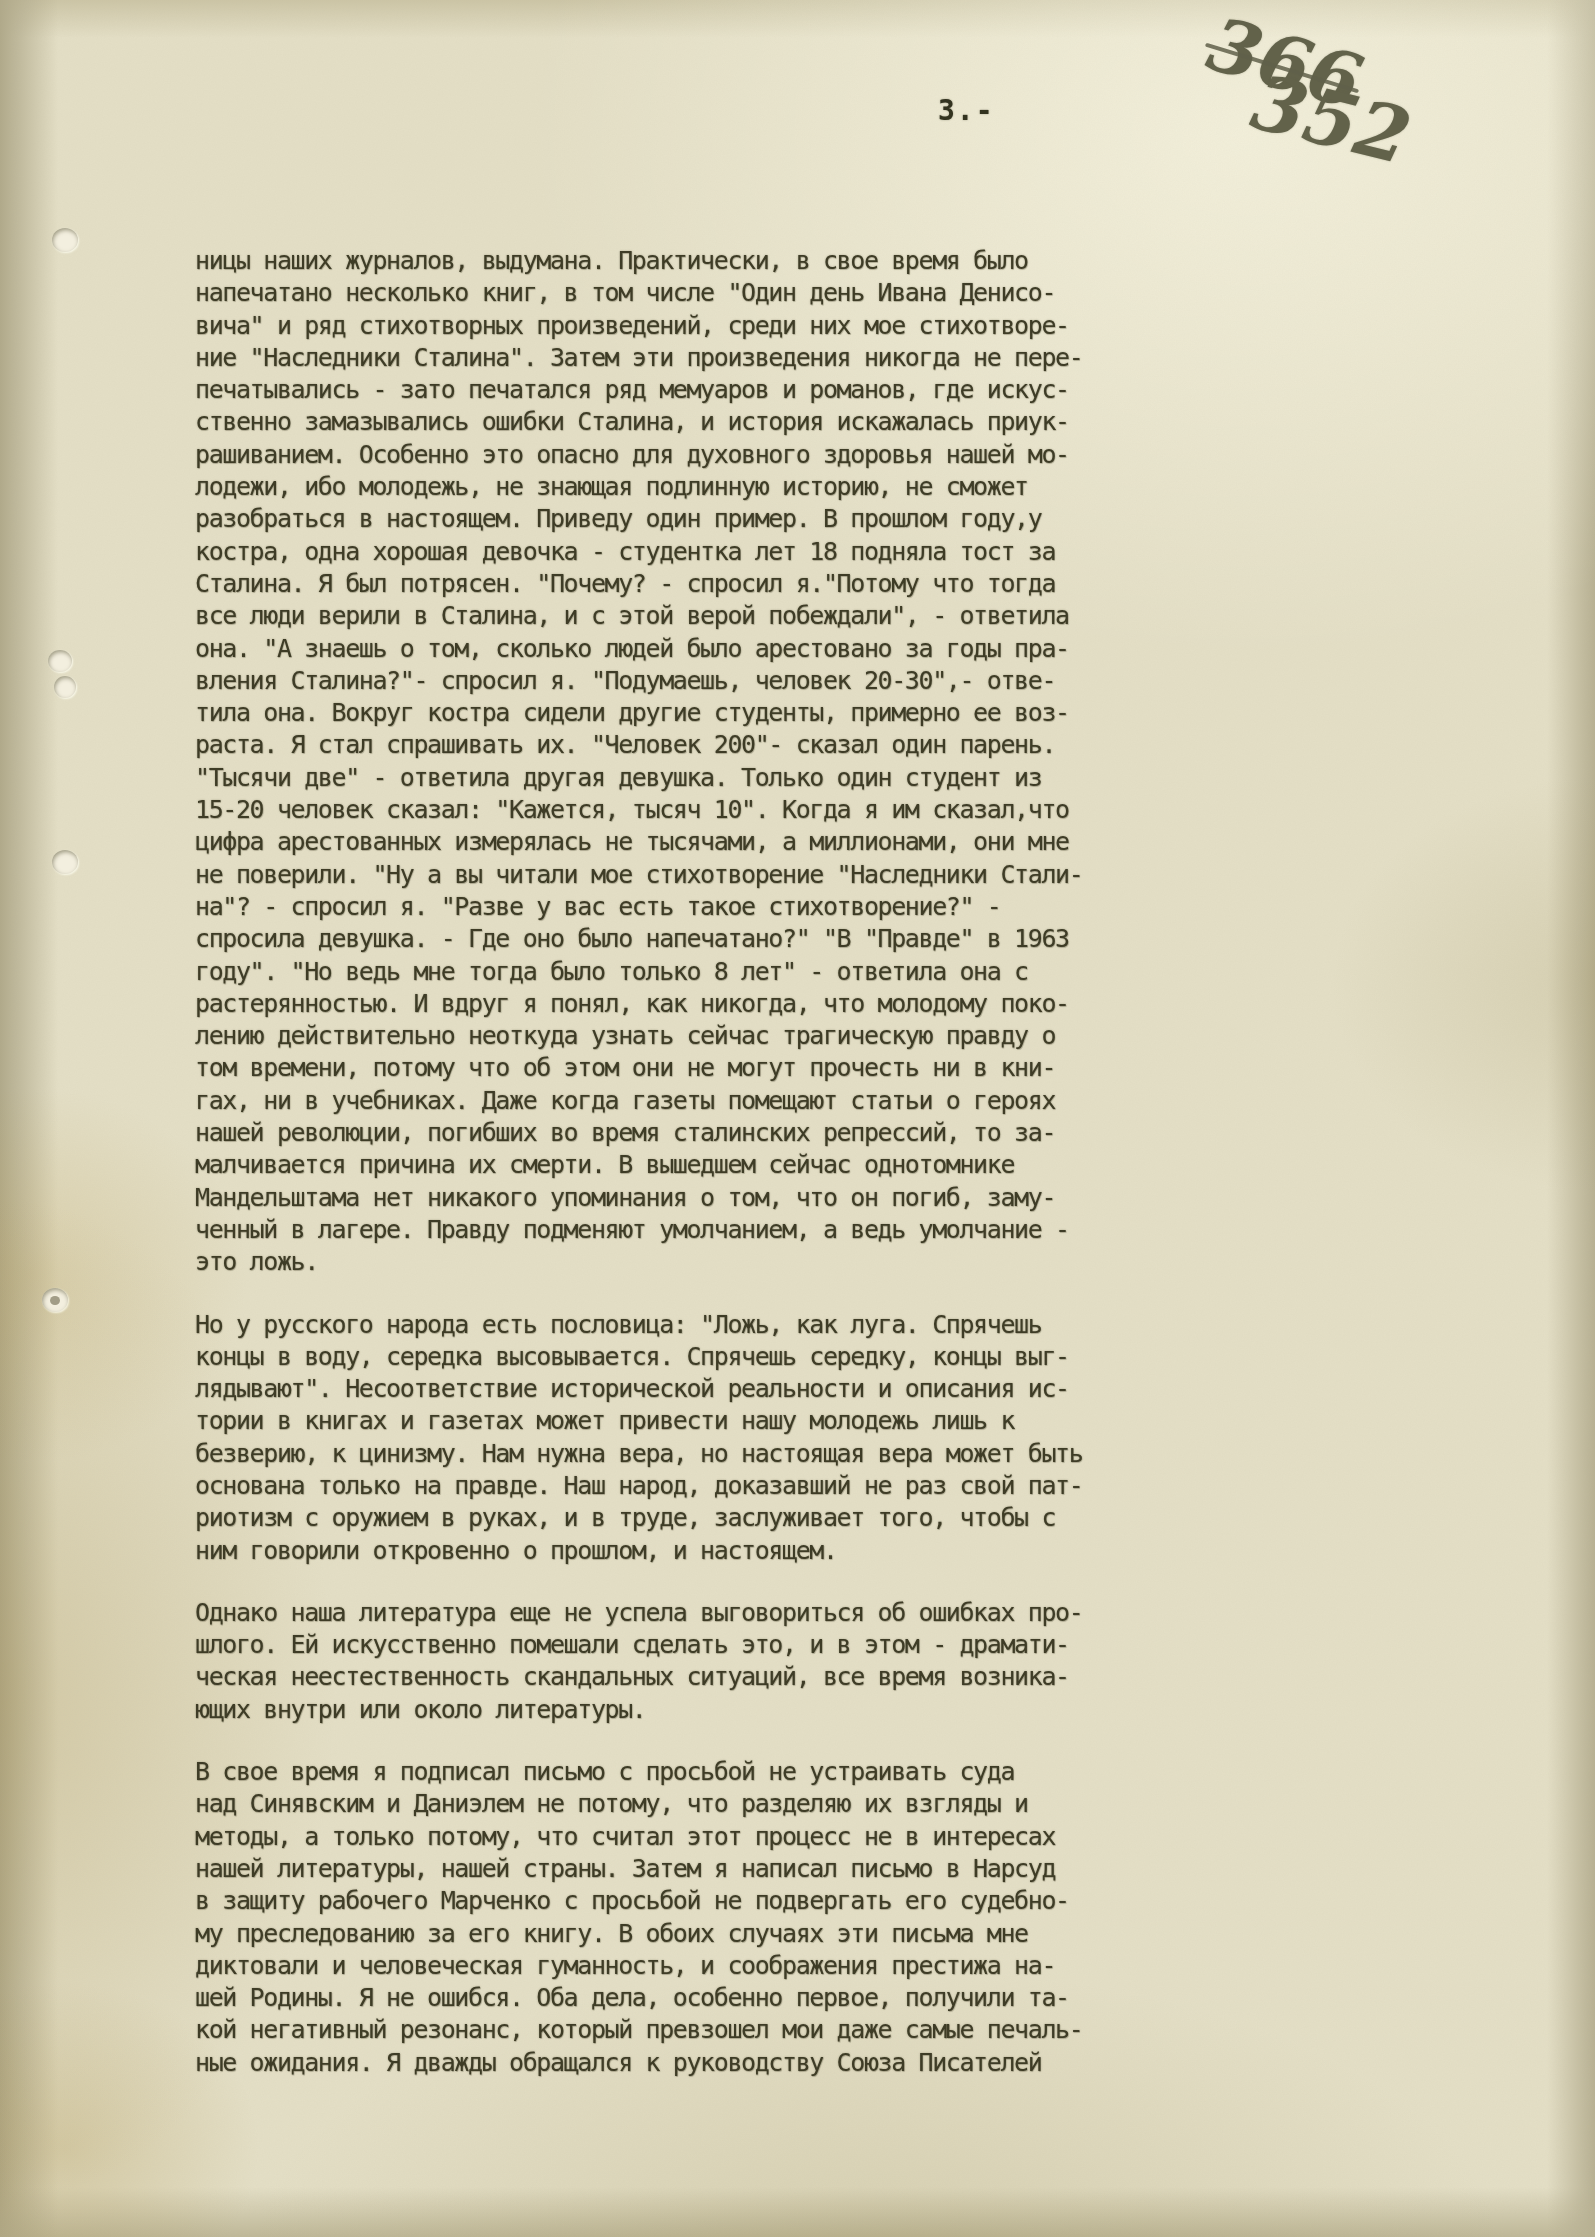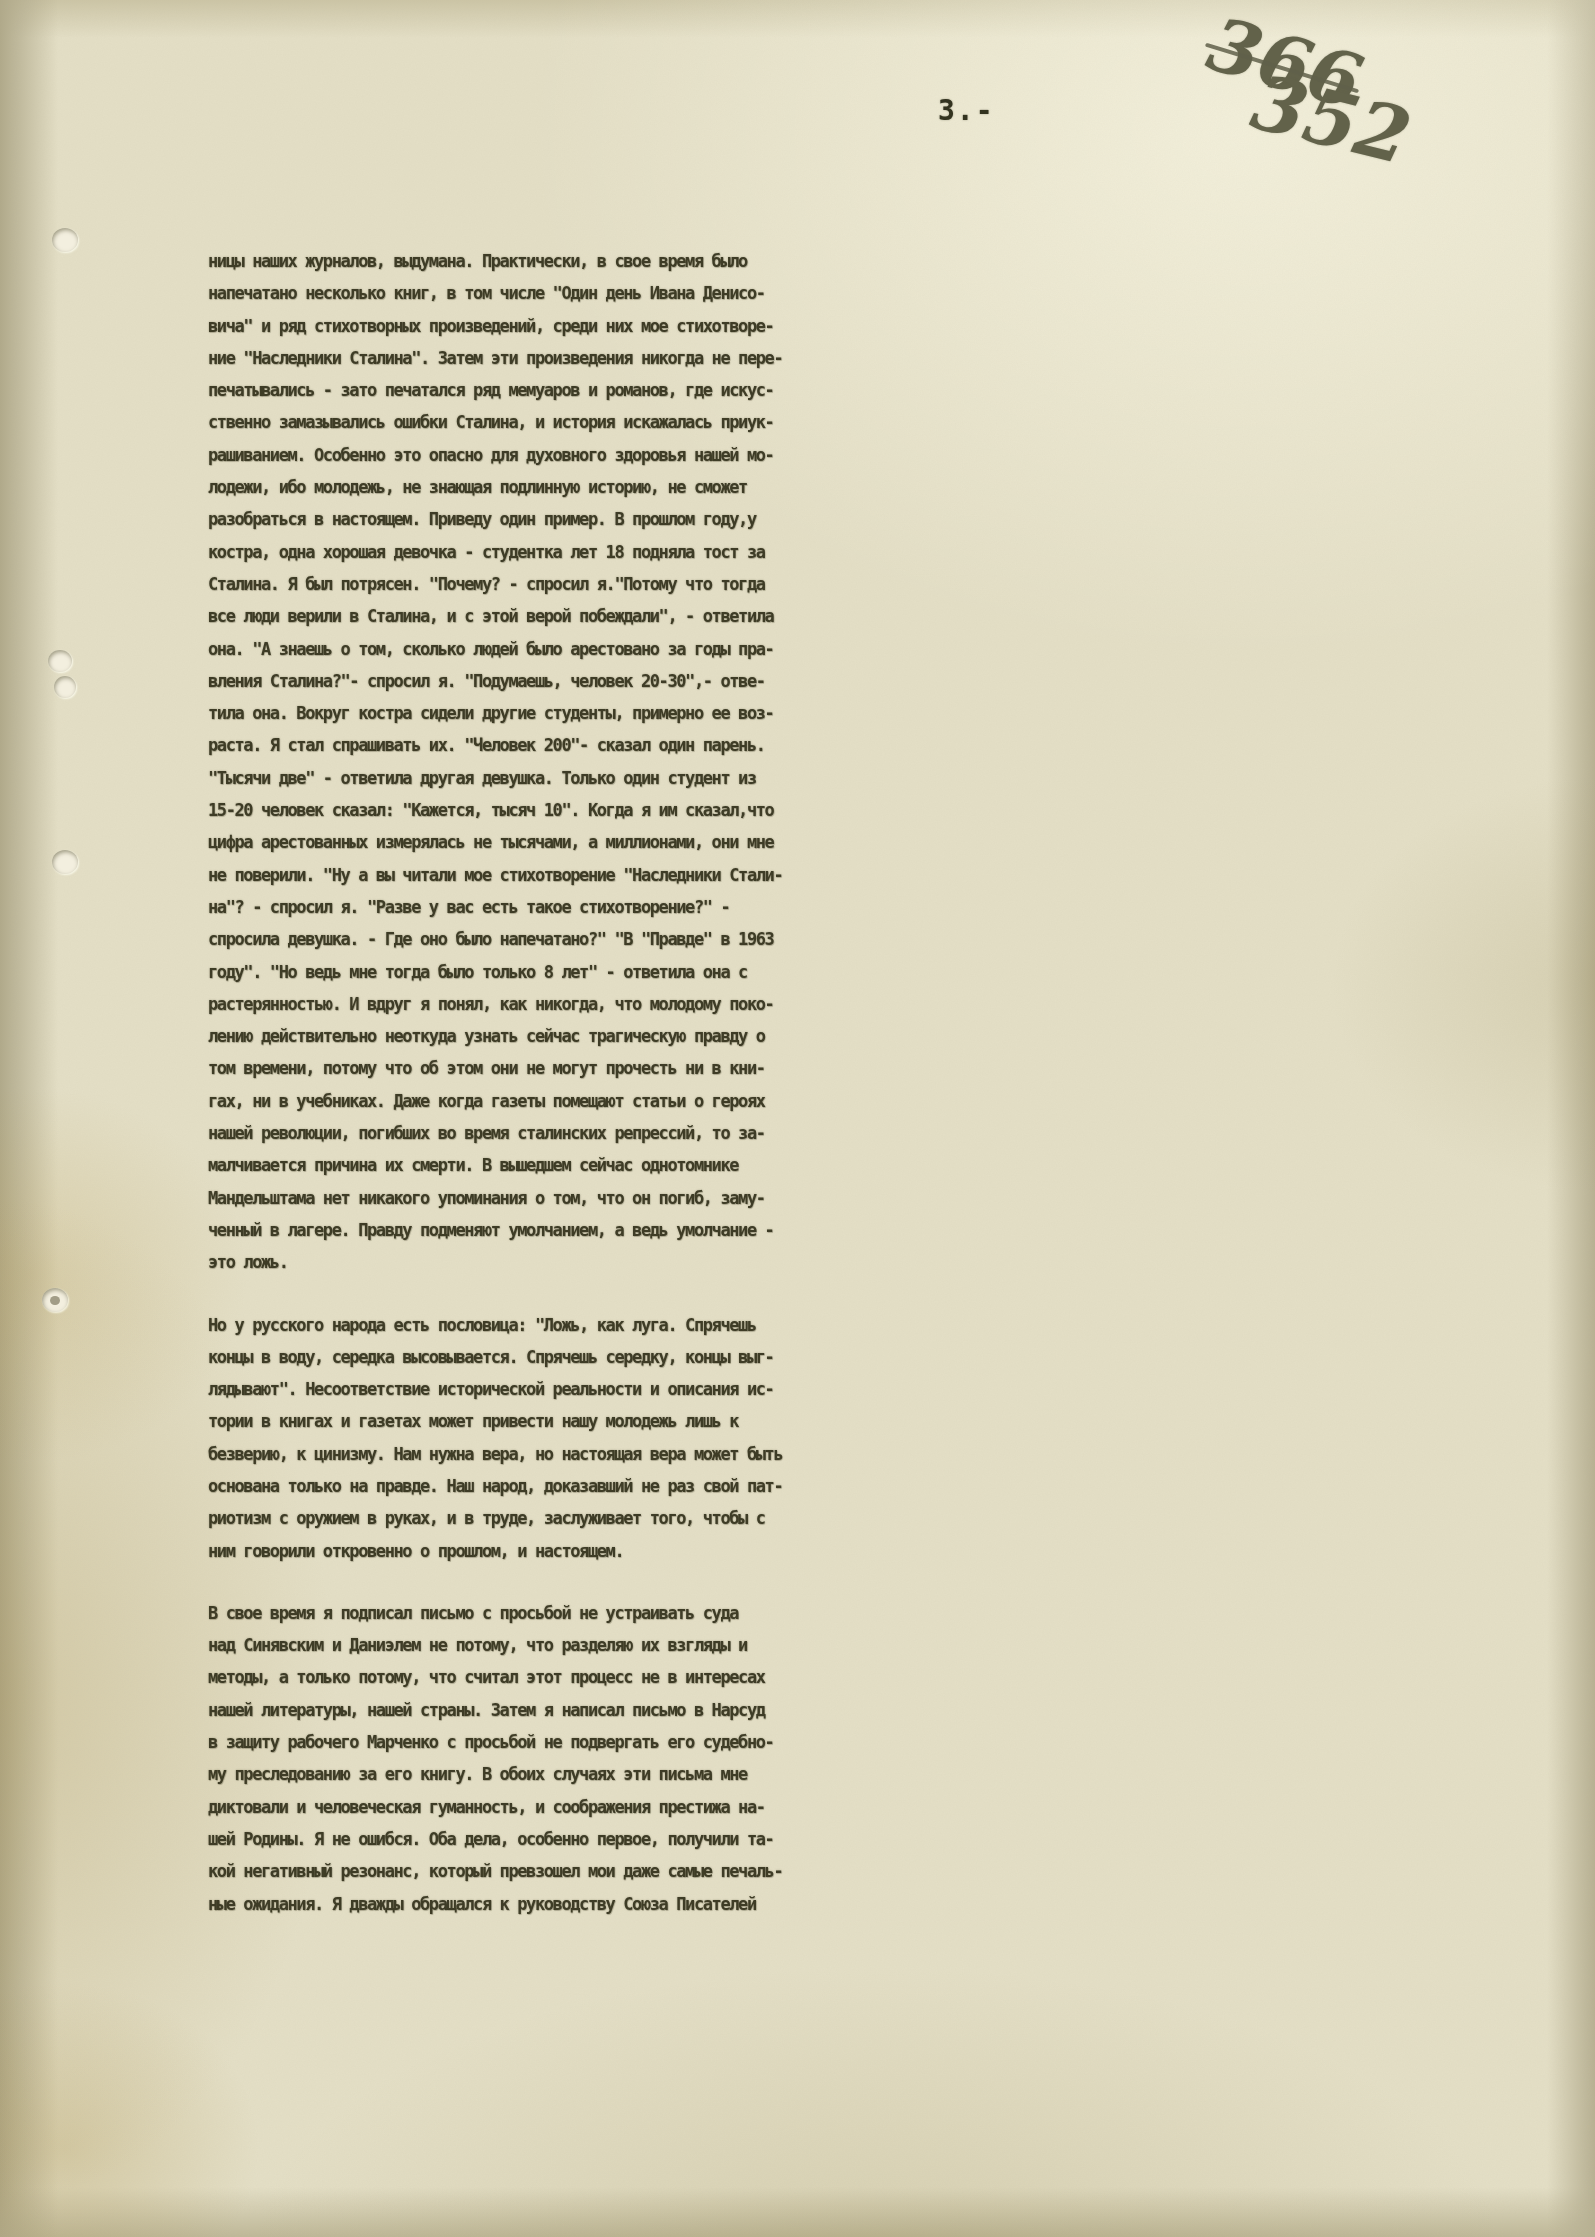--- a/index.html
+++ b/index.html
@@ -46,22 +46,22 @@
     background:#60604a; transform:rotate(17deg); border-radius:2px; opacity:0.85;
   }
 
   .typed-page-num {
     position:absolute; left:938px; top:94px;
     font-size:28px; font-weight:bold; color:#33331f; letter-spacing:2px;
     text-shadow:0 0 2px rgba(51,51,31,0.4);
   }
 
   .text-block {
-    position:absolute; left:208px; top:245px; width:945px;
-    font-size:17px; font-weight:bold; line-height:32.3px;
+    position:absolute; left:195px; top:245px; width:945px;
+    font-size:25px; font-weight:normal; line-height:32.3px;
     letter-spacing:-1.4px; color:#3e3c26;
     text-shadow:0 0 2px rgba(62,60,38,0.38), 0.6px 0.6px 0 rgba(62,60,38,0.22);
   }
   .para { white-space:pre-wrap; }
   .para + .para { margin-top:30px; }
 </style>
 </head>
 <body>
 
 <div class="sheet">
@@ -122,20 +122,24 @@
 ченный в лагере. Правду подменяют умолчанием, а ведь умолчание -
 это ложь.</div>
     <div class="para">Но у русского народа есть пословица: "Ложь, как луга. Спрячешь
 концы в воду, середка высовывается. Спрячешь середку, концы выг-
 лядывают". Несоответствие исторической реальности и описания ис-
 тории в книгах и газетах может привести нашу молодежь лишь к
 безверию, к цинизму. Нам нужна вера, но настоящая вера может быть
 основана только на правде. Наш народ, доказавший не раз свой пат-
 риотизм с оружием в руках, и в труде, заслуживает того, чтобы с
 ним говорили откровенно о прошлом, и настоящем.</div>
+    <div class="para">Однако наша литература еще не успела выговориться об ошибках про-
+шлого. Ей искусственно помешали сделать это, и в этом - драмати-
+ческая неестественность скандальных ситуаций, все время возника-
+ющих внутри или около литературы.</div>
     <div class="para">В свое время я подписал письмо с просьбой не устраивать суда
 над Синявским и Даниэлем не потому, что разделяю их взгляды и
 методы, а только потому, что считал этот процесс не в интересах
 нашей литературы, нашей страны. Затем я написал письмо в Нарсуд
 в защиту рабочего Марченко с просьбой не подвергать его судебно-
 му преследованию за его книгу. В обоих случаях эти письма мне
 диктовали и человеческая гуманность, и соображения престижа на-
 шей Родины. Я не ошибся. Оба дела, особенно первое, получили та-
 кой негативный резонанс, который превзошел мои даже самые печаль-
 ные ожидания. Я дважды обращался к руководству Союза Писателей</div>

